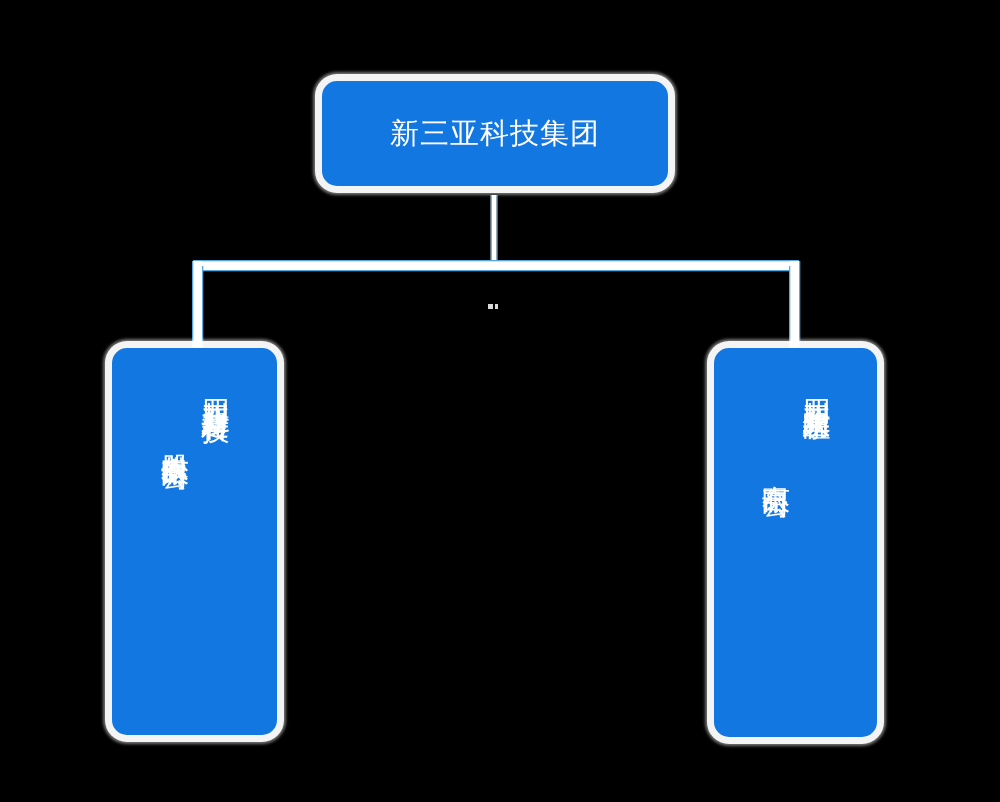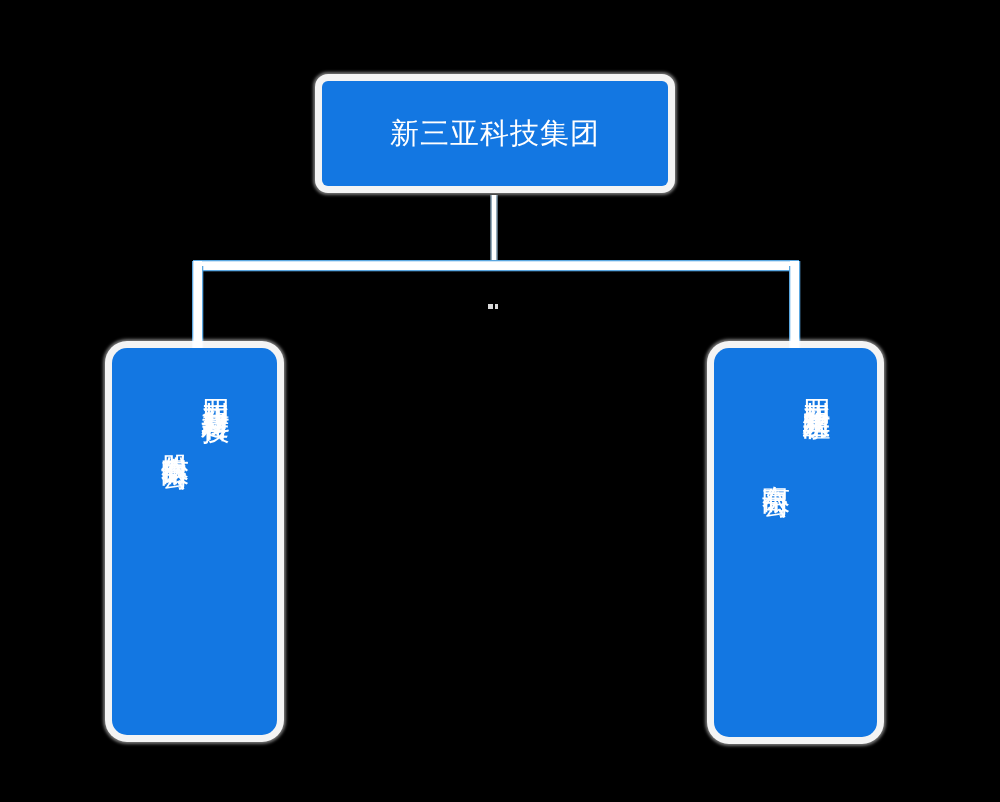--- a/index.html
+++ b/index.html
@@ -43,21 +43,21 @@
     box-shadow:
       0 0 0 7px rgba(255,255,255,0.92),
       0 0 3px 9px rgba(255,255,255,0.45);
   }
 
   #node-root {
     left: 322px;
     top: 81px;
     width: 346px;
     height: 105px;
-    border-radius: 6px;
+    border-radius: 15px;
   }
   #node-root .label-h {
     font-size: 29px;
     line-height: 1;
     letter-spacing: 1px;
     white-space: nowrap;
   }
 
   .node-child {
     border-radius: 15px;

